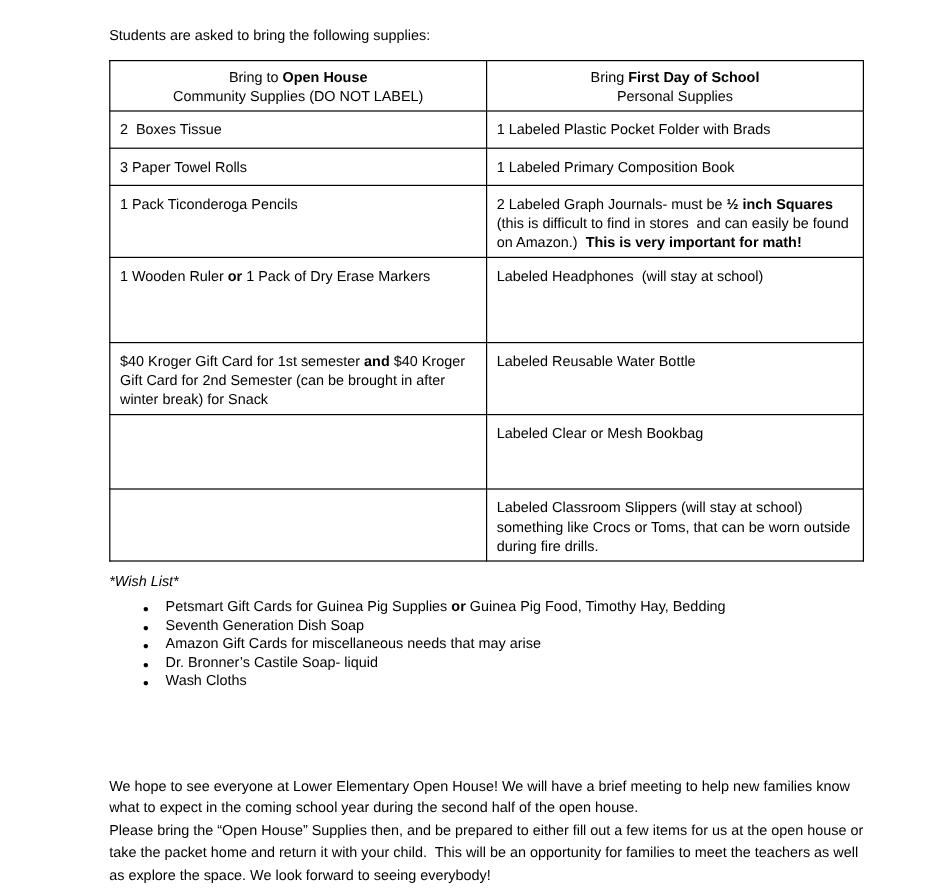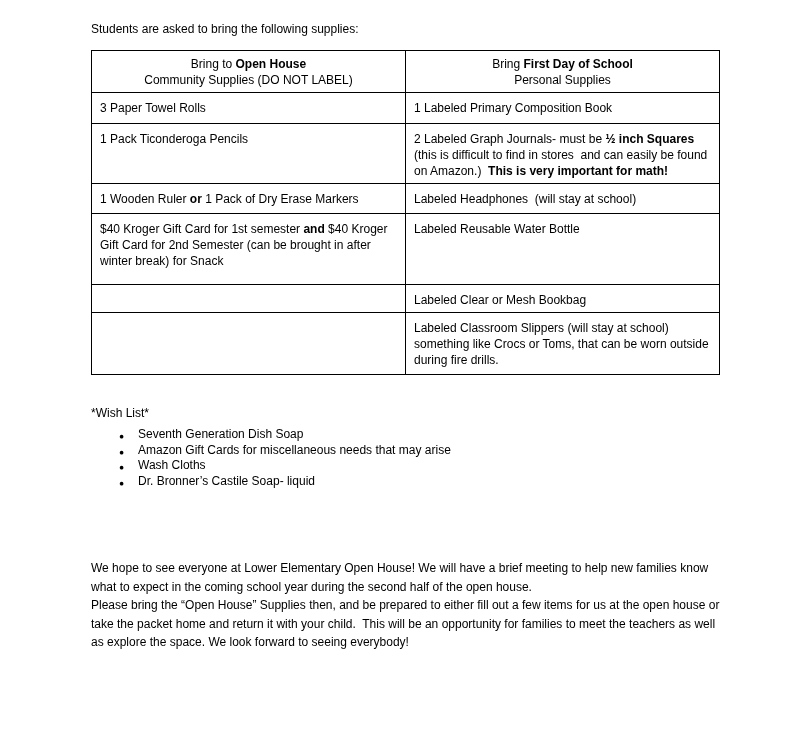--- a/index.html
+++ b/index.html
@@ -44,22 +44,23 @@
   table.supplies td { padding: 7px 8px 4px; }
   tbody tr:nth-child(1) td { height: 31px; }
   tbody tr:nth-child(2) td { height: 31px; }
   tbody tr:nth-child(3) td { height: 30px; }
   tbody tr:nth-child(4) td { height: 71px; }
   tbody tr:nth-child(5) td { height: 28px; }
   tbody tr:nth-child(6) td { height: 62px; }
   tbody tr:nth-child(7) td { height: 30px; }
   tbody tr:nth-child(8) td { height: 72px; }
   .wish-title {
-    margin-top: 30px;
+    margin-top: 8px;
     line-height: 16px;
+    font-style: italic;
   }
   ul.wish-list {
     list-style: none;
     margin-top: 6px;
   }
   ul.wish-list li {
     position: relative;
     padding-left: 47px;
     line-height: 15.5px;
     white-space: pre-wrap;
@@ -89,20 +90,24 @@
 
   <table class="supplies">
     <thead>
       <tr>
         <th><div><span>Bring to </span><span class="b">Open House</span></div><div><span>Community Supplies (DO NOT LABEL)</span></div></th>
         <th><div><span>Bring </span><span class="b">First Day of School</span></div><div><span>Personal Supplies</span></div></th>
       </tr>
     </thead>
     <tbody>
         <tr>
+          <td><span>2  Boxes Tissue</span></td>
+          <td><span>1 Labeled Plastic Pocket Folder with Brads</span></td>
+        </tr>
+        <tr>
           <td><span>3 Paper Towel Rolls</span></td>
           <td><span>1 Labeled Primary Composition Book</span></td>
         </tr>
         <tr>
           <td><span>1 Pack Ticonderoga Pencils</span></td>
           <td><span>2 Labeled Graph Journals- must be </span><span class="b">½ inch Squares</span><span> (this is difficult to find in stores  and can easily be found on Amazon.)  </span><span class="b">This is very important for math!</span></td>
         </tr>
         <tr>
           <td><span>1 Wooden Ruler </span><span class="b">or</span><span> 1 Pack of Dry Erase Markers</span></td>
           <td><span>Labeled Headphones  (will stay at school)</span></td>
@@ -118,24 +123,25 @@
         <tr>
           <td></td>
           <td><span>Labeled Classroom Slippers (will stay at school) something like Crocs or Toms, that can be worn outside during fire drills.</span></td>
         </tr>
       </tbody>
   </table>
 
   <div class="wish-title">*Wish List*</div>
 
   <ul class="wish-list">
+      <li><span>Petsmart Gift Cards for Guinea Pig Supplies </span><span class="b">or</span><span> Guinea Pig Food, Timothy Hay, Bedding</span></li>
       <li><span>Seventh Generation Dish Soap</span></li>
       <li><span>Amazon Gift Cards for miscellaneous needs that may arise</span></li>
+      <li><span>Dr. Bronner’s Castile Soap- liquid</span></li>
       <li><span>Wash Cloths</span></li>
-      <li><span>Dr. Bronner’s Castile Soap- liquid</span></li>
     </ul>
 
   <div class="closing">
     <p>We hope to see everyone at Lower Elementary Open House! We will have a brief meeting to help new families know what to expect in the coming school year during the second half of the open house.</p>
     <p>Please bring the “Open House” Supplies then, and be prepared to either fill out a few items for us at the open house or take the packet home and return it with your child.  This will be an opportunity for families to meet the teachers as well as explore the space. We look forward to seeing everybody!</p>
   </div>
 
 </div>
 
 </body></html>

